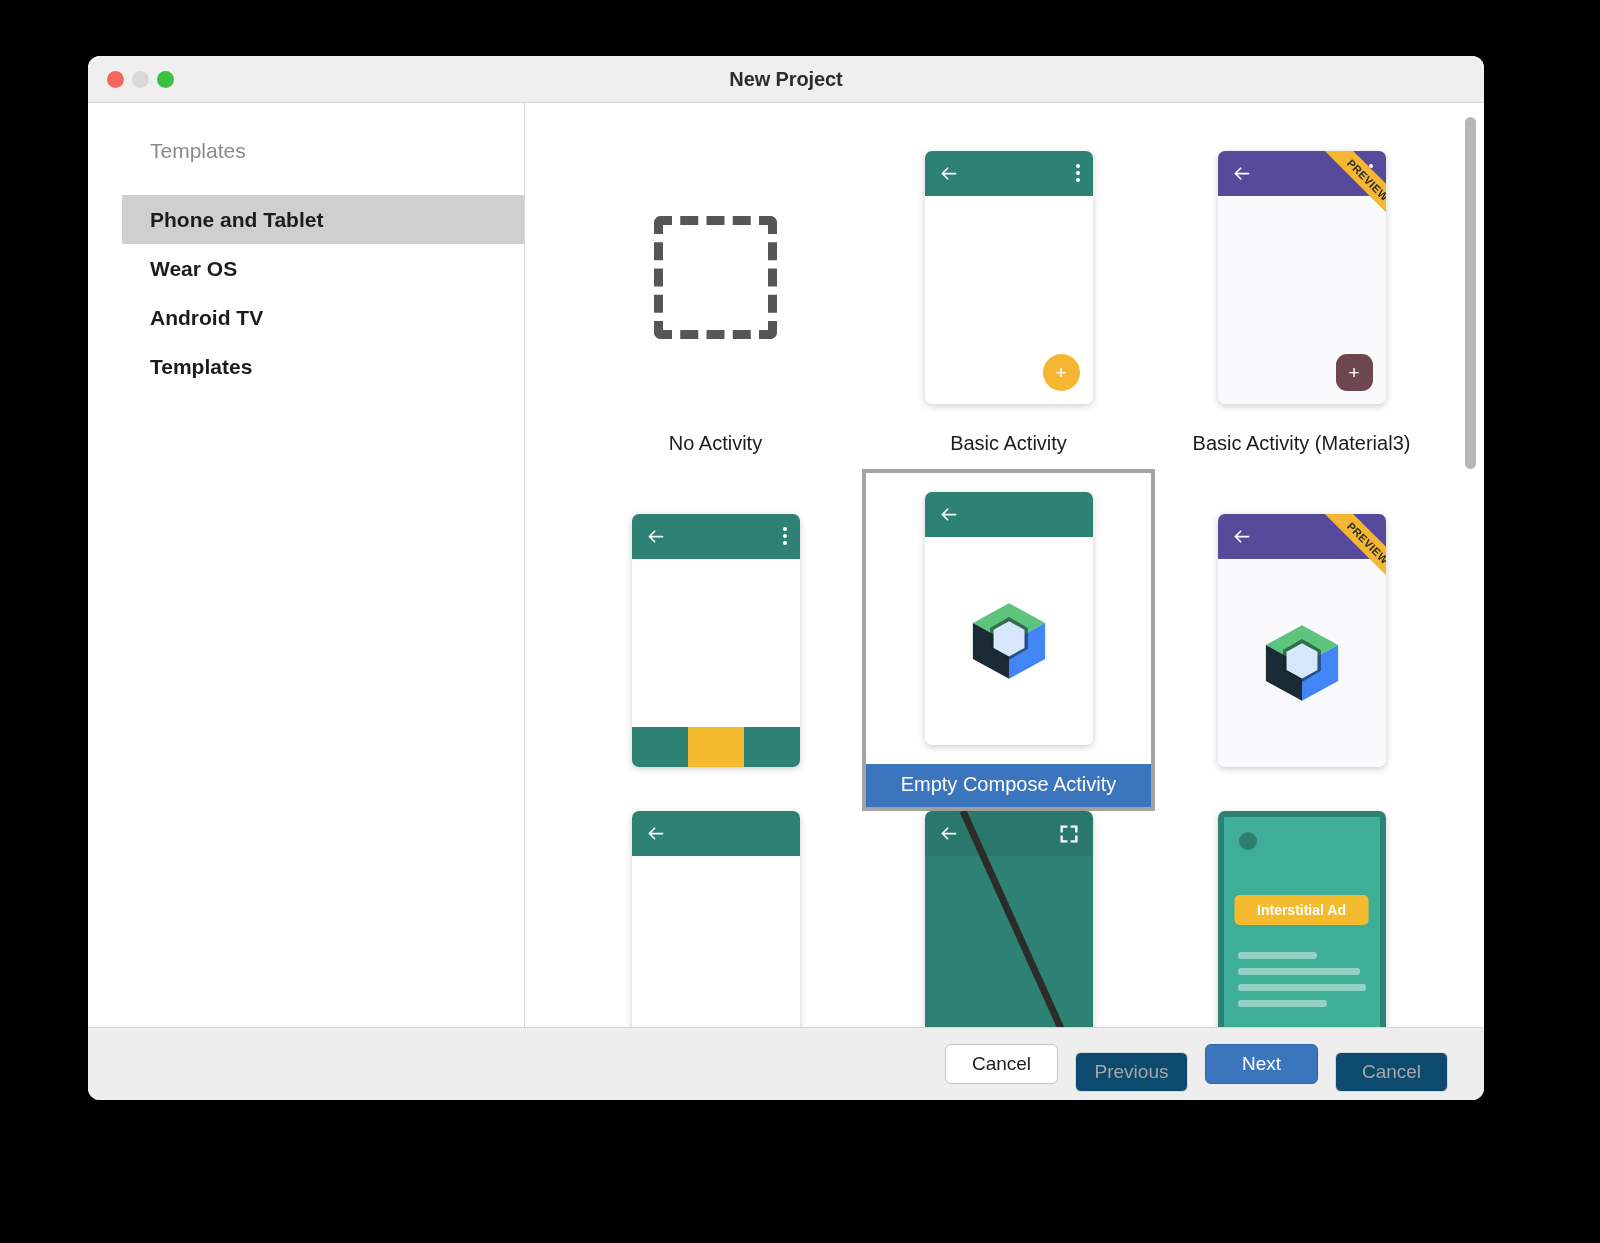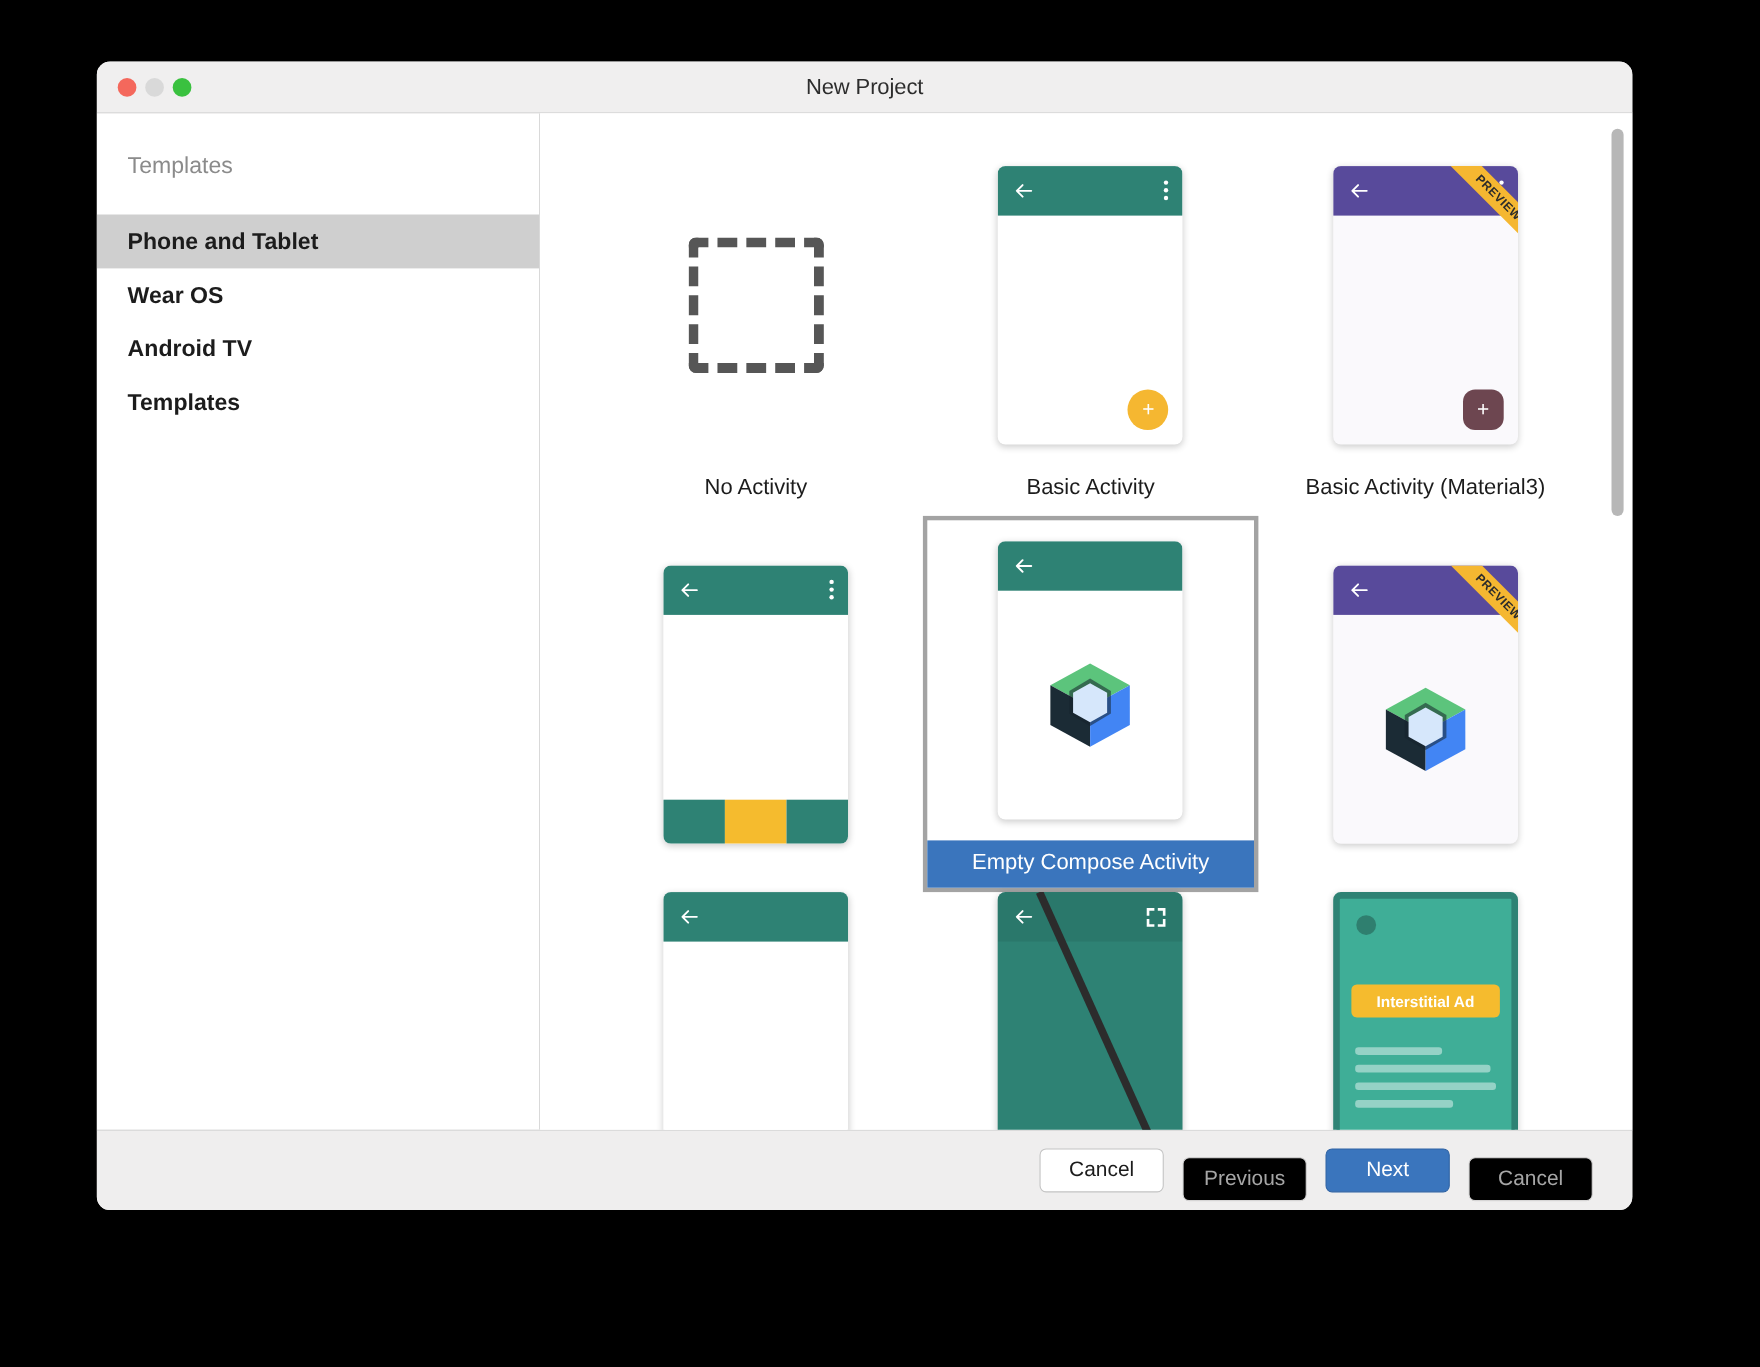--- a/index.html
+++ b/index.html
@@ -41,41 +41,42 @@
   }
   .light { width: 17px; height: 17px; border-radius: 50%; }
   .light.red    { background: #f4685c; }
   .light.yellow { background: #d9d9d9; }
   .light.green  { background: #3ac13f; }
   .win-title {
     position: absolute;
     left: 0; right: 0;
     text-align: center;
     font-size: 20px;
-    font-weight: normal;
+    font-weight: bold;
     color: #2d2d2d;
     letter-spacing: -0.1px;
     pointer-events: none;
   }
 
   
   .body {
     flex: 1 1 auto;
     display: flex;
     min-height: 0;
     background: #fff;
   }
 
   
   .sidebar {
     width: 403px;
     flex: 0 0 403px;
     border-right: 1px solid #d9d9d9;
     background: #fff;
     padding-top: 36px;
+    margin-left: 34px;
   }
   .sidebar-head {
     font-size: 21px;
     color: #8b8b8b;
     padding: 0 28px 0 28px;
     margin-bottom: 32px;
   }
   .side-item {
     height: 49px;
     display: flex;
@@ -299,21 +300,21 @@
     border-radius: 6px;
     font-size: 19px;
     display: flex;
     align-items: center;
     justify-content: center;
     border: 1px solid #c4c4c4;
     background: #ffffff;
     color: #1c1c1c;
   }
   .btn.disabled {
-    background: #000000;
+    background: #0c4a6e;
     color: #a6a6a6;
     border-color: #d6d5d5;
     margin-top: 16px;
   }
   .btn.primary {
     background: #3a75bd;
     border-color: #2f63a4;
     color: #ffffff;
   }
 </style>

